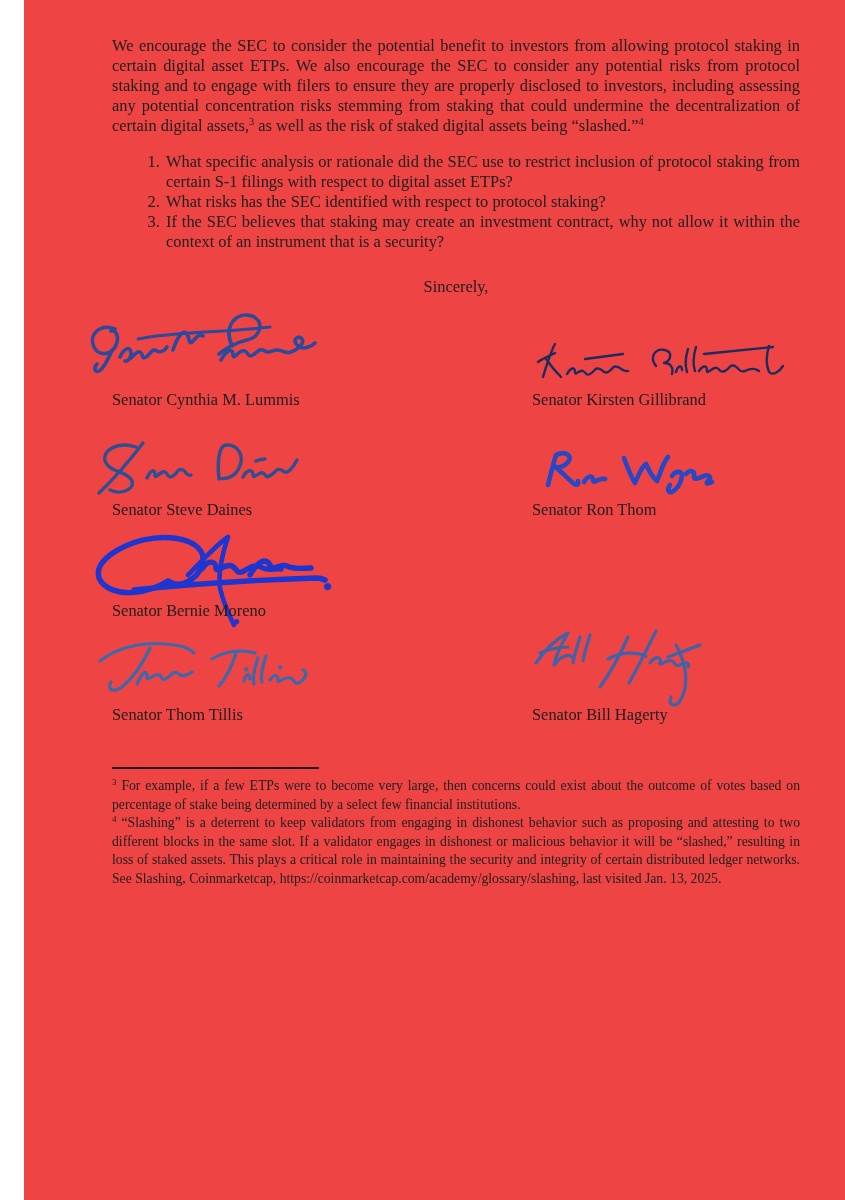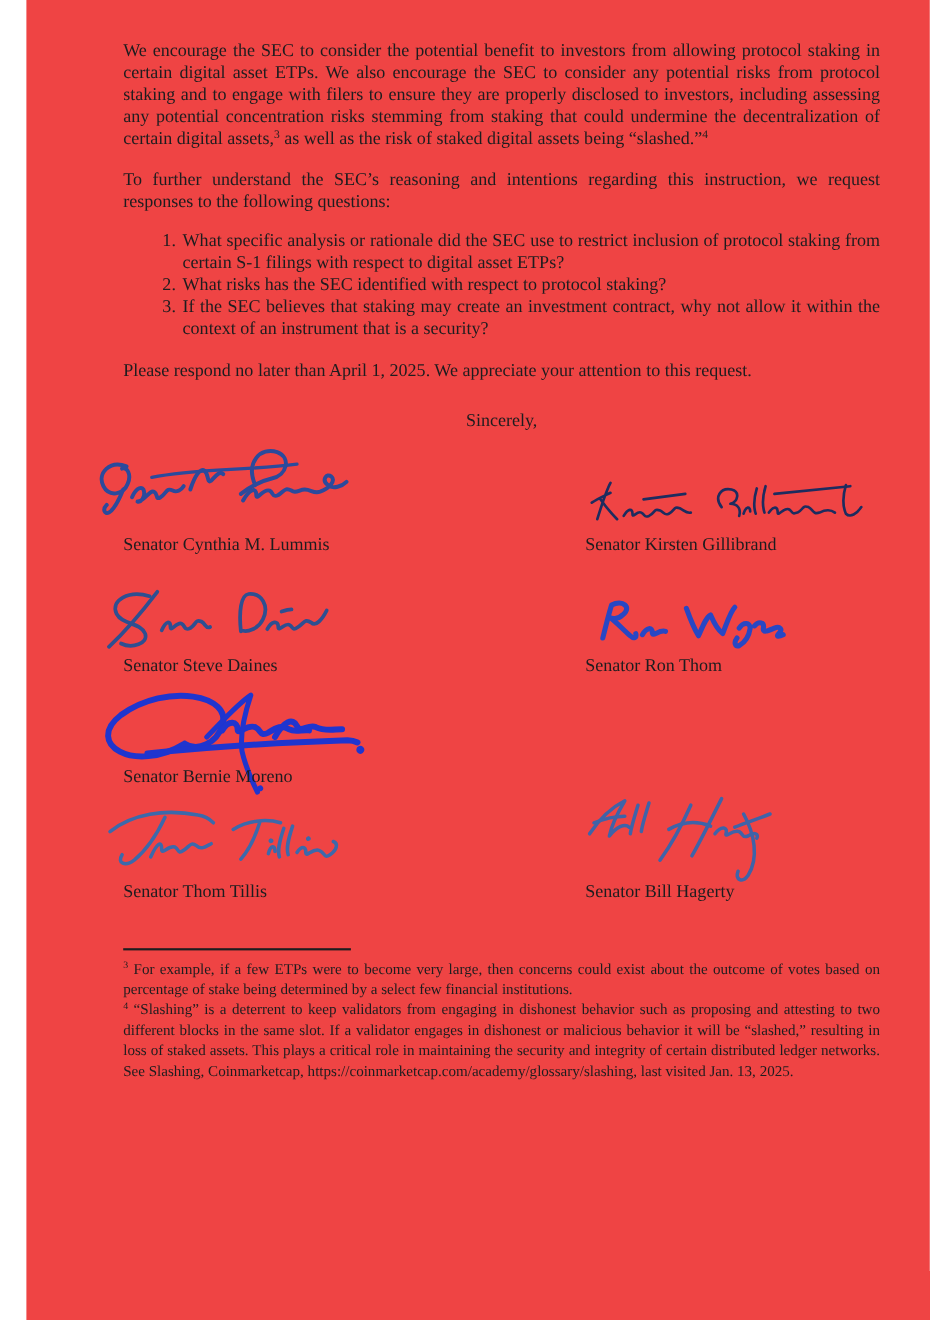--- a/index.html
+++ b/index.html
@@ -69,30 +69,28 @@
   }
 </style>
 </head>
 <body>
 
 <div class="page">
   <div class="content">
 
     <p class="para1"><span>We encourage the SEC to consider the potential benefit to investors from allowing protocol staking in certain digital asset ETPs. We also encourage the SEC to consider any potential risks from protocol staking and to engage with filers to ensure they are properly disclosed to investors, including assessing any potential concentration risks stemming from staking that could undermine the decentralization of certain digital assets,</span><sup class="fnref">3</sup><span> as well as the risk of staked digital assets being “slashed.”</span><sup class="fnref">4</sup></p>
 
-    <p class="para2">To further understand the SEC’s reasoning and intentions regarding this instruction, we request responses to the following questions:</p>
 
     <ol class="questions">
       <li>What specific analysis or rationale did the SEC use to restrict inclusion of protocol staking from certain S-1 filings with respect to digital asset ETPs?</li>
       <li>What risks has the SEC identified with respect to protocol staking?</li>
       <li>If the SEC believes that staking may create an investment contract, why not allow it within the context of an instrument that is a security?</li>
     </ol>
 
 
-    <p class="para4">Please respond no later than April 1, 2025. We appreciate your attention to this request.</p>
 
     <p class="closing">Sincerely,</p>
 
     <div class="signatures">
 
       <div class="sig-row row1">
         <svg class="sig-svg svg-lummis" width="250" height="80" viewBox="0 0 250 80">
           <g stroke-width="3.6" style="stroke: rgb(43, 74, 156);">
             <path d="M33,24 C18,18 6,30 12,42 C17,52 30,50 34,40 C38,31 33,24 29,26 M30,45 C26,55 22,63 17,66 C13,68 11,63 15,59"></path>
             <path d="M38,52 C42,43 48,41 49,47 C50,52 46,57 43,56 C49,56 54,45 58,47 C62,49 59,55 64,52 C70,48 69,43 75,46 C79,48 83,45 85,42"></path>

